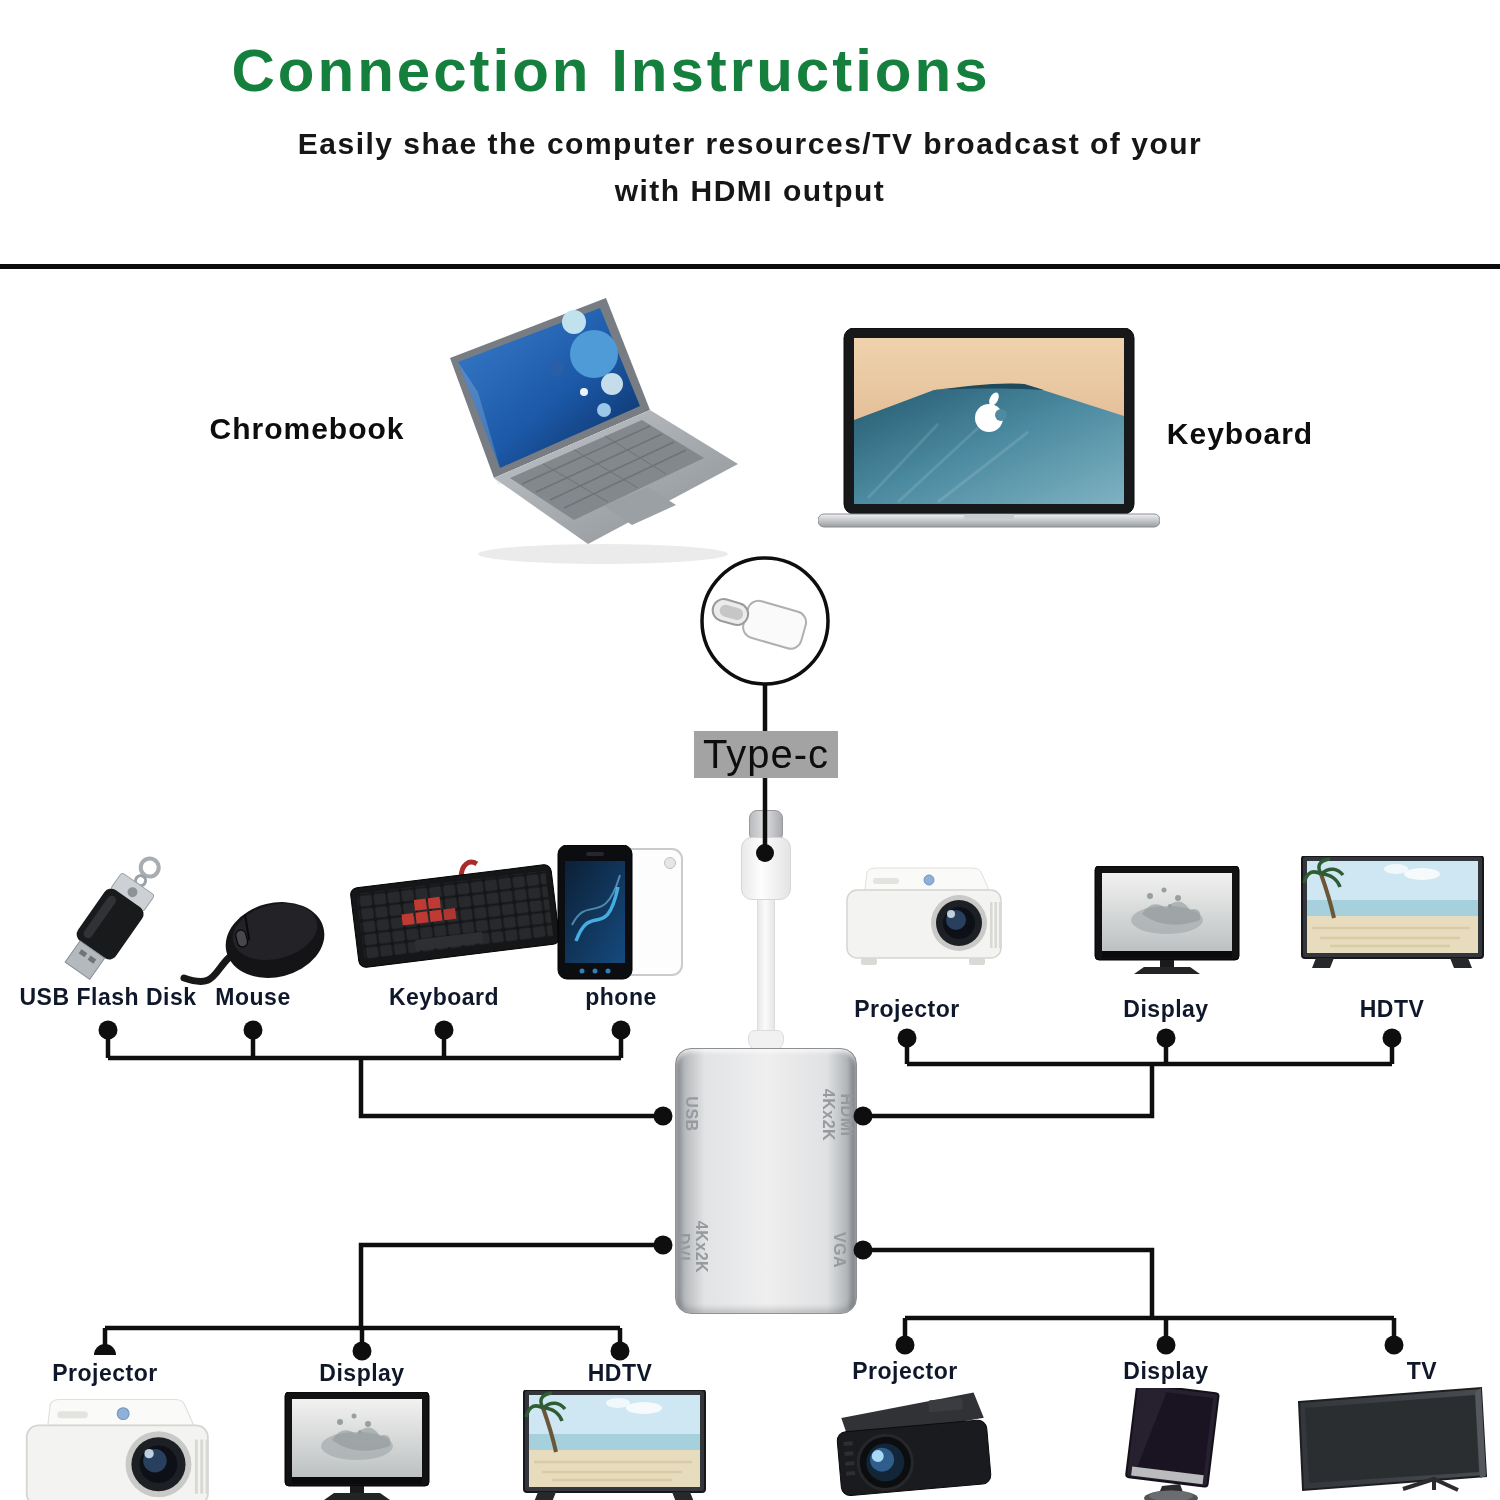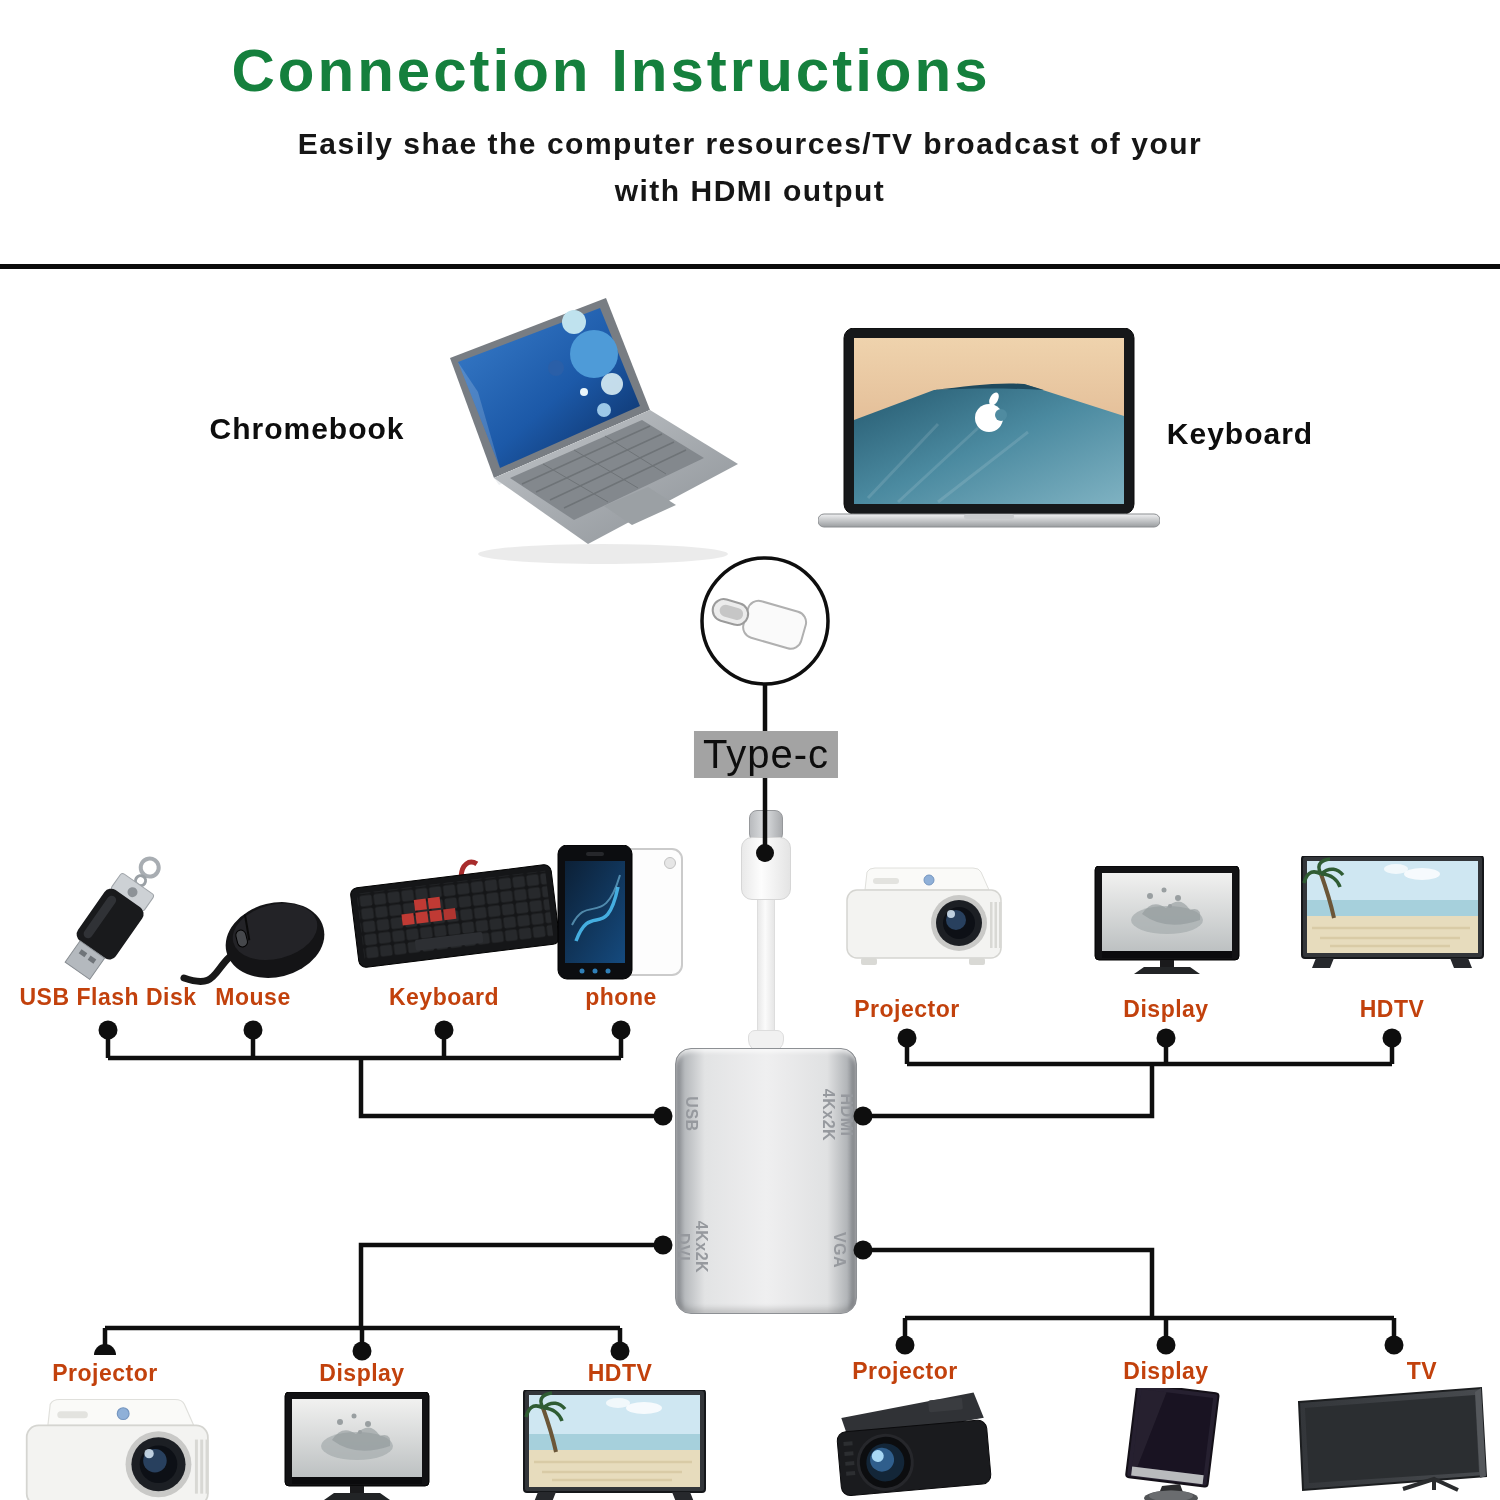--- a/index.html
+++ b/index.html
@@ -11,21 +11,21 @@
   .page-title{
     top:36px;left:0;width:1222px;text-align:center;
     font-size:60px;font-weight:700;letter-spacing:3px;color:#15803d;
   }
   .subtitle{
     top:120px;left:0;width:1500px;text-align:center;
     font-size:30px;font-weight:700;letter-spacing:1.5px;line-height:47px;color:#161616;
   }
   .divider{top:264px;left:0;width:1500px;height:5px;background:#0b0b0b;}
   .dev-label{
-    font-size:23px;font-weight:700;letter-spacing:.5px;color:#c2410c;white-space:nowrap;
+    font-size:23px;font-weight:700;letter-spacing:.5px;color:#0f172a;white-space:nowrap;
     transform:translateX(-50%);text-align:center;z-index:6;
   }
   .laptop-label{font-size:30px;font-weight:600;letter-spacing:1px;transform:translateX(-50%);white-space:nowrap;}
   .typec-label{
     top:731px;left:766px;transform:translateX(-50%);
     font-size:40px;font-weight:400;letter-spacing:1px;background:#a3a3a3;padding:1px 9px;z-index:5;
   }
   .wiring{top:0;left:0;z-index:4;pointer-events:none;}
   .dev{z-index:3;}
   

